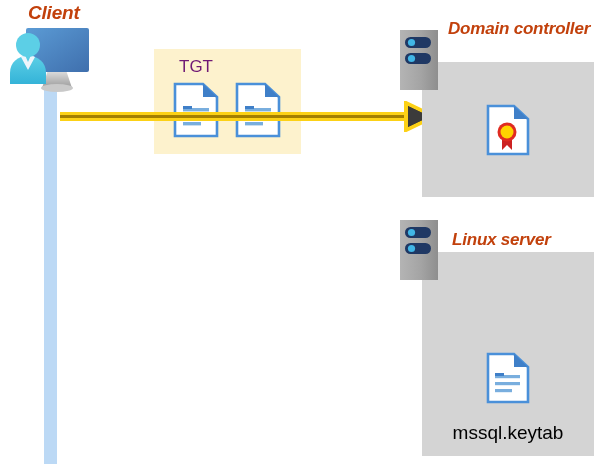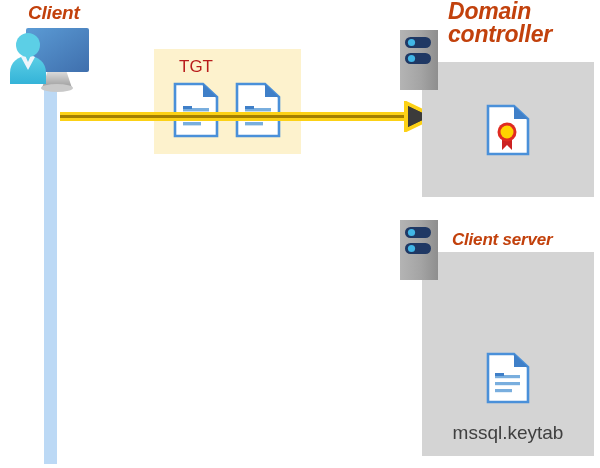--- a/index.html
+++ b/index.html
@@ -28,22 +28,22 @@
     color: #c2410c;
     letter-spacing: -0.2px;
     font-style: italic;
   }
   #client-title {
     left: 28px; top: 2px;
     font-size: 19px;
     line-height: 22px;
   }
   #dc-title {
-    left: 448px; top: 0;
-    font-size: 23px;
+    left: 448px; top: 17px;
+    font-size: 17px;
     line-height: 23px;
     width: 150px;
   }
   #linux-title {
     left: 452px; top: 228px;
     font-size: 17px;
     line-height: 23px;
     width: 145px;
   }
 
@@ -60,21 +60,21 @@
   
   #msg-box {
     left: 154px; top: 49px;
     width: 147px; height: 105px;
     background: #fdf2cd;
   }
   .doc-label {
     position: absolute;
     font-family: "Liberation Sans", sans-serif;
     font-size: 17px;
-    color: #b91c1c;
+    color: #701a75;
     text-align: center;
     width: 60px;
   }
   #tgt-label { left: 12px; top: 8px; }
   #spn-label { left: 74px; top: 8px; }
 
   
   #arrow-line {
     left: 60px; top: 112px;
     width: 357px; height: 9px;
@@ -101,21 +101,21 @@
   
   #cert-doc    { left: 486px; top: 104px; width: 44px; height: 52px; }
   #sql-db      { left: 484px; top: 276px; width: 48px; height: 56px; }
   #keytab-doc  { left: 486px; top: 352px; width: 44px; height: 52px; }
   #keytab-label {
     left: 424px; top: 422px;
     width: 168px;
     text-align: center;
     font-family: "Liberation Sans", sans-serif;
     font-size: 19px;
-    color: #404040;
+    color: #000000;
   }
 </style>
 </head>
 <body>
 
 <div id="canvas">
 
   <div class="abs title-bold" id="client-title">Client</div>
 
   <div class="abs" id="client-lifeline"></div>
@@ -237,21 +237,21 @@
   <div class="abs" id="linux-server">
     <svg width="38" height="60" viewBox="0 0 38 60" xmlns="http://www.w3.org/2000/svg">
       <rect x="0" y="0" width="38" height="60" fill="url(#rackGrad1)"></rect>
       <rect x="5" y="7" width="26" height="11" rx="5.5" fill="#1f3864"></rect>
       <circle cx="11.5" cy="12.5" r="3.6" fill="#41b6e6"></circle>
       <rect x="5" y="23" width="26" height="11" rx="5.5" fill="#1f3864"></rect>
       <circle cx="11.5" cy="28.5" r="3.6" fill="#41b6e6"></circle>
     </svg>
   </div>
 
-  <div class="abs title-bold" id="linux-title">Client server</div>
+  <div class="abs title-bold" id="linux-title">Linux server</div>
 
 
   <div class="abs" id="keytab-doc">
     <svg width="44" height="52" viewBox="0 0 44 52" xmlns="http://www.w3.org/2000/svg">
       <path d="M2 2 H28 L42 15 V50 H2 Z" fill="#ffffff" stroke="#4a90d9" stroke-width="2.6"></path>
       <path d="M28 2 L42 15 H28 Z" fill="#3f7fc8"></path>
       <g fill="#79aede">
         <rect x="9" y="23" width="25" height="3.2"></rect>
         <rect x="9" y="30" width="25" height="3.2"></rect>
         <rect x="9" y="37" width="17" height="3.2"></rect>

